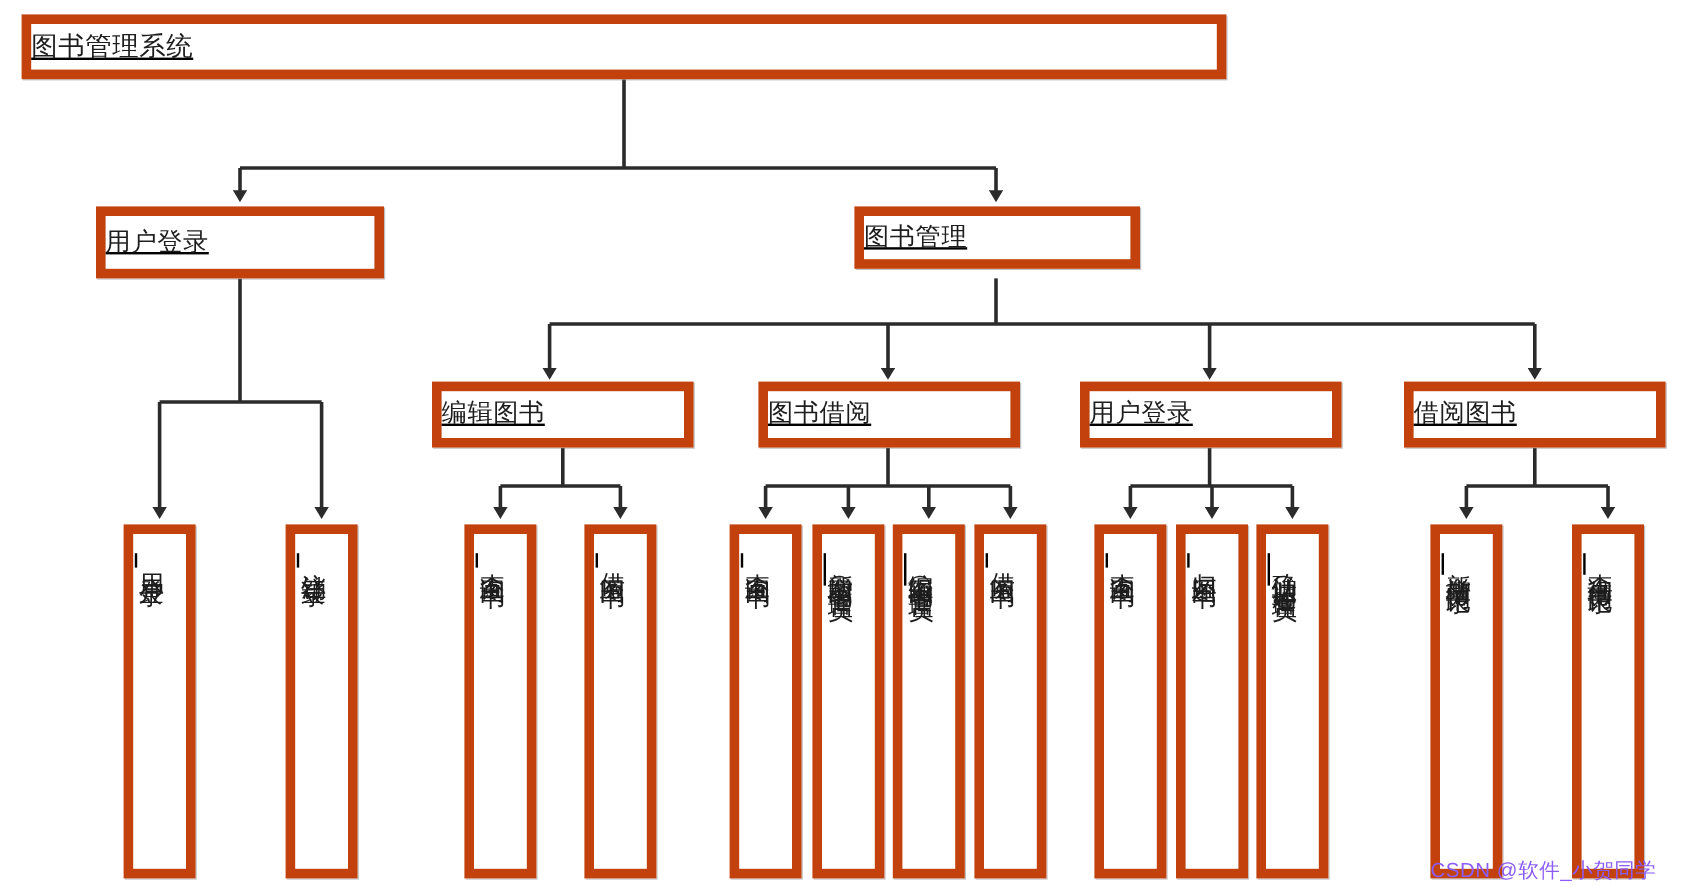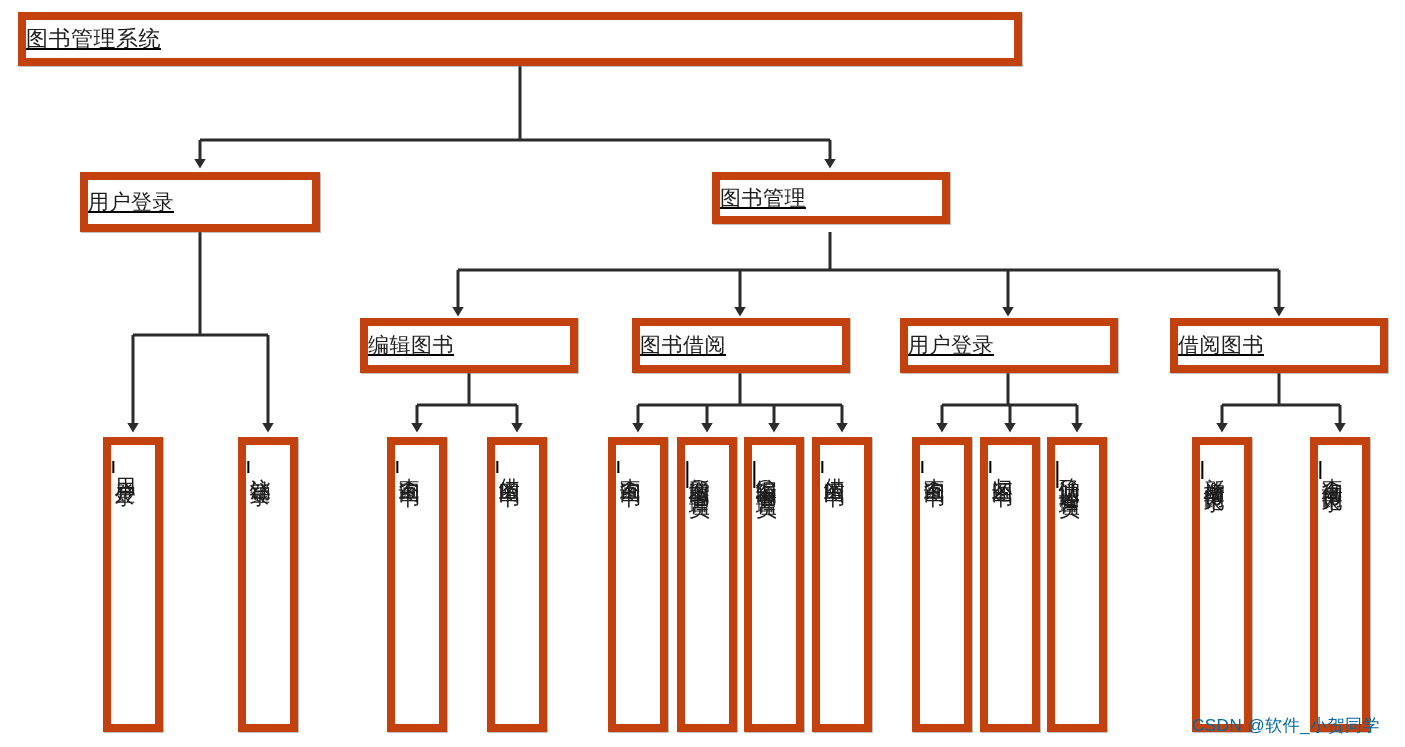--- a/index.html
+++ b/index.html
@@ -52,21 +52,21 @@
     text-orientation: upright;
     font-size: 21px;
     line-height: 1.35;
     letter-spacing: 3px;
     white-space: normal;
     max-height: 270px;
   }
   .node.root .label { font-size: 22px; }
   .watermark {
     position: absolute;
-    color: #0369a1;
+    color: #8b5cf6;
     font-size: 17px;
     letter-spacing: 0.5px;
     white-space: nowrap;
     user-select: none;
   }
 </style>
 </head>
 <body>
 
 <div id="canvas">

